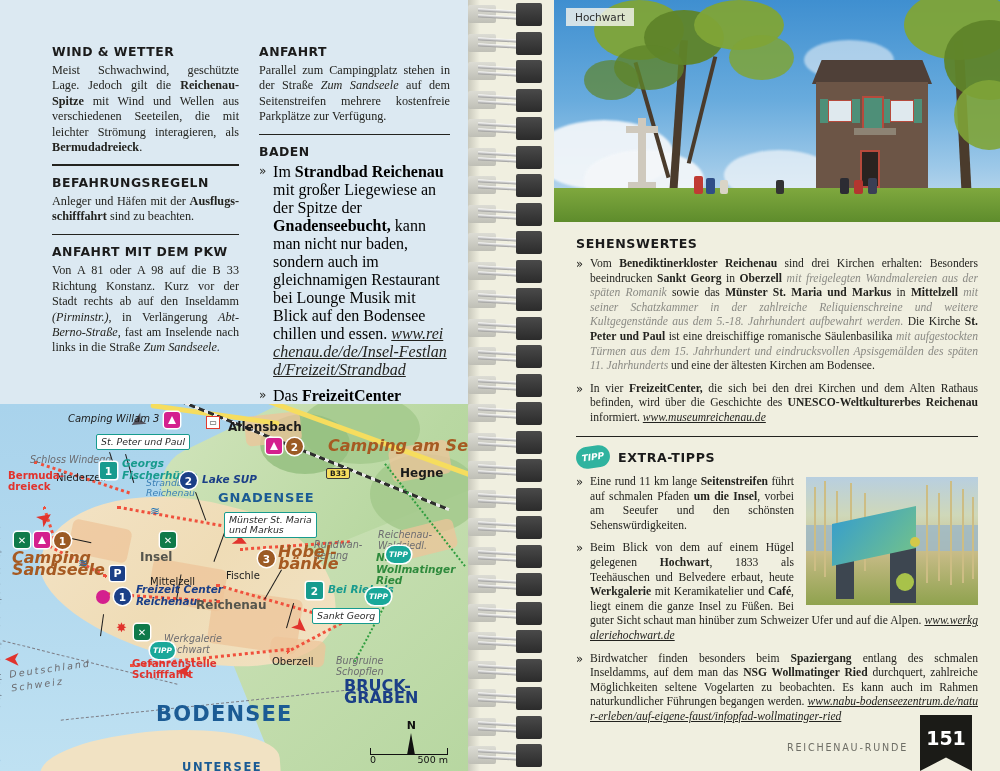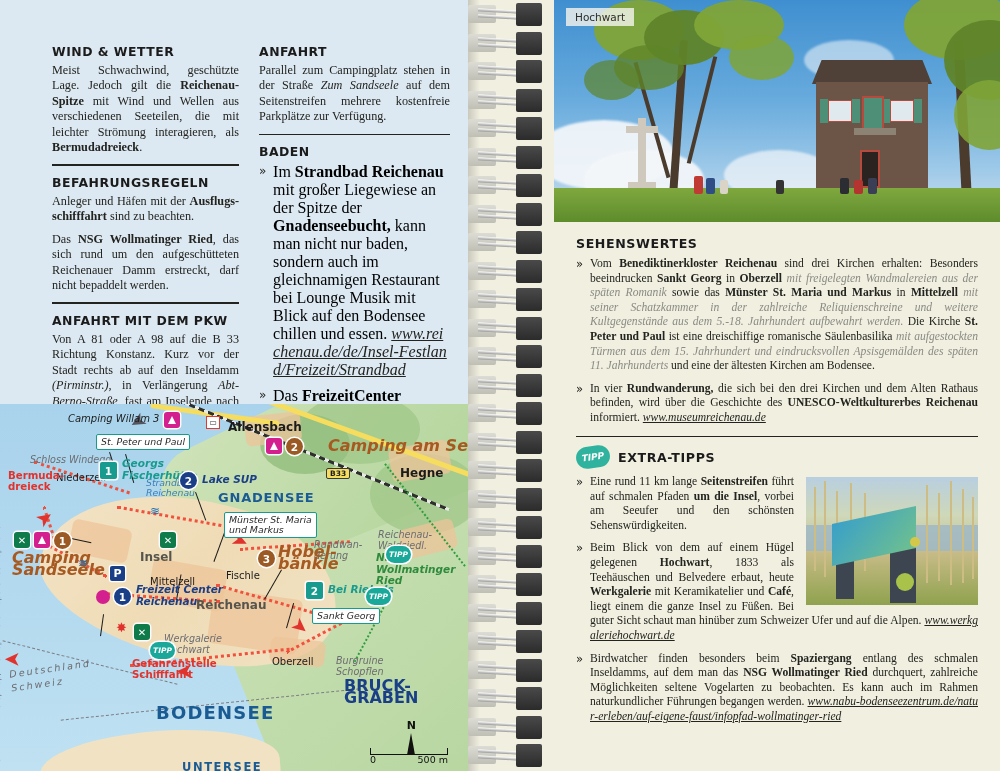--- a/index.html
+++ b/index.html
@@ -69,21 +69,21 @@
   }
   .road-y { position:absolute; background:#f6dd5e; height:5px; border-radius:3px; }
   .rail { position:absolute; height:3px; background:repeating-linear-gradient(90deg,#2e2e2e 0 6px,#e9e9e9 6px 10px); }
   .dotline { position:absolute; height:0; border-top:3px dotted #f0503c; }
   .greendot { position:absolute; height:0; border-top:2px dotted #2f9d3f; }
   .greyline { position:absolute; height:0; border-top:1px dashed #7d7d85; }
 
   .mlabel { position: absolute; font-family: "DejaVu Sans", sans-serif; white-space: nowrap; }
   .lbl-town { font-weight: bold; font-size: 12px; color: #1b1b1b; }
   .lbl-town.sm { font-size: 10px; font-weight: normal; }
-  .lbl-sea { font-weight: bold; font-size: 18px; color: #1b5b94; letter-spacing: 1.2px; }
+  .lbl-sea { font-weight: bold; font-size: 21px; color: #1b5b94; letter-spacing: 1.2px; }
   .lbl-sea.sub { font-size: 11.5px; letter-spacing: 1.6px; margin-top: 36px; }
   .lbl-gnad { font-weight: bold; font-size: 13px; color: #1b5b94; letter-spacing: .8px; }
   .lbl-red { font-weight: bold; font-size: 10.2px; color: #e1332d; line-height: 11px; }
   .lbl-it { font-style: italic; font-size: 10px; color: #1b1b1b; }
   .lbl-teal { font-style: italic; font-weight: bold; font-size: 10.5px; color: #179b8e; line-height: 11.5px; }
   .lbl-brown { font-style: italic; font-weight: bold; font-size: 16px; color: #a65a22; line-height: 11.5px; }
   .lbl-blue { font-style: italic; font-weight: bold; font-size: 10.5px; color: #1b3f87; line-height: 11.5px; }
   .lbl-nsg { font-style: italic; font-weight: bold; font-size: 10.5px; color: #2e8a3c; line-height: 11.5px; }
   .lbl-grey { font-style: italic; font-size: 9.6px; color: #6c6c70; }
   .lbl-wat { font-style: italic; font-size: 9.3px; color: #3b7fb5; line-height: 10px; }
@@ -241,21 +241,20 @@
 
     <div class="text-zone">
       <div class="cols">
 
         <div class="col">
           <h3 class="sec-head">WIND &amp; WETTER</h3>
           <p class="body">Meist Schwachwind, geschützte Lage. Jedoch gilt die <b>Reichenau-Spitze</b> mit Wind und Wellen aus verschiedenen Seeteilen, die mit leichter Strömung interagieren, als <b>Bermudadreieck</b>.</p>
           <div class="rule"></div>
           <h3 class="sec-head">BEFAHRUNGSREGELN</h3>
           <p class="body">Anleger und Häfen mit der <b>Ausflugs-schifffahrt</b> sind zu beachten.</p>
-          <p class="body">Das <b>NSG Wollmatinger Ried</b>, das sich rund um den aufgeschütteten Reichenauer Damm erstreckt, darf nicht bepaddelt werden.</p>
           <div class="rule"></div>
           <h3 class="sec-head">ANFAHRT MIT DEM PKW</h3>
           <p class="body">Von A 81 oder A 98 auf die B 33 Richtung Konstanz. Kurz vor der Stadt rechts ab auf den Inseldamm <i>(Pirminstr.)</i>, in Verlängerung <i>Abt-Berno-Straße</i>, fast am Inselende nach links in die Straße <i>Zum Sandseele</i>.</p>
         </div>
 
         <div class="col c2">
           <h3 class="sec-head">ANFAHRT</h3>
           <p class="body">Parallel zum Campingplatz stehen in der Straße <i>Zum Sandseele</i> auf dem Seitenstreifen mehrere kostenfreie Parkplätze zur Verfügung.</p>
           <div class="rule"></div>
           <h3 class="sec-head">BADEN</h3>
@@ -665,21 +664,21 @@
 
     <div class="rcontent">
       <h3 class="rhead">SEHENSWERTES</h3>
       <ul class="rbul">
         <li>
             <span class="bp">»</span>
           <span class="rb" style="display:block">Vom <b>Benediktinerkloster Reichenau</b> sind drei Kirchen erhalten: Besonders beeindrucken <b>Sankt Georg</b> in <b>Oberzell</b> <span class="gi">mit freigelegten Wandmalereien aus der späten Romanik</span> sowie das <b>Münster St. Maria und Markus</b> in <b>Mittelzell</b> <span class="gi">mit seiner Schatzkammer in der zahlreiche Reliquienschreine und weitere Kultgegenstände aus dem 5.-18. Jahrhundert aufbewahrt werden.</span> Die Kirche <b>St. Peter und Paul</b> ist eine dreischiffige romanische Säulenbasilika <span class="gi">mit aufgestockten Türmen aus dem 15. Jahrhundert und eindrucksvollen Apsisgemälden des späten 11. Jahrhunderts</span> und eine der ältesten Kirchen am Bodensee.</span>
           </li>
         <li>
             <span class="bp">»</span>
-          <span class="rb" style="display:block">In vier <b>Rundwanderung,</b> die sich bei den drei Kirchen und dem Alten Rathaus befinden, wird über die Geschichte des <b>UNESCO-Weltkulturerbes Reichenau</b> informiert. <a class="rlnk lnk">www.museumreichenau.de</a></span>
+          <span class="rb" style="display:block">In vier <b>FreizeitCenter,</b> die sich bei den drei Kirchen und dem Alten Rathaus befinden, wird über die Geschichte des <b>UNESCO-Weltkulturerbes Reichenau</b> informiert. <a class="rlnk lnk">www.museumreichenau.de</a></span>
           </li>
       </ul>
 
       <div class="rrule"></div>
 
       <div class="tipp-head">
         <div class="tipp-pill">TIPP</div>
         <h3 class="rhead">EXTRA-TIPPS</h3>
       </div>
 
@@ -713,14 +712,20 @@
             <span class="rb" style="display:block">Beim Blick von dem auf einem Hügel gelegenen <b>Hochwart</b>, 1833 als Teehäuschen und Belvedere erbaut, heute <b>Werkgalerie</b> mit Keramikatelier und <b>Café</b>, liegt einem die ganze Insel zu Füßen. Bei guter Sicht schaut man hinüber zum Schweizer Ufer und auf die Alpen. <a class="rlnk lnk">www.werkgaleriehochwart.de</a></span>
             </li>
           <li>
               <span class="bp">»</span>
             <span class="rb" style="display:block">Birdwatcher finden besonders beim <b>Spaziergang</b> entlang des schmalen Inseldamms, auf dem man das <b>NSG Wollmatinger Ried</b> durchquert, zahlreiche Möglichkeiten seltene Vogelarten zu beobachten. Es kann auch im Rahmen naturkundlicher Führungen begangen werden. <a class="rlnk lnk">www.nabu-bodenseezentrum.de/natur-erleben/auf-eigene-faust/infopfad-wollmatinger-ried</a></span>
             </li>
         </ul>
       </div>
     </div>
 
+    <div class="footer">
+      <div class="ftxt">REICHENAU-RUNDE</div>
+      <div class="bookmark">
+        <span>151</span>
+      </div>
+    </div>
   </div>
 </div>
 
 </body></html>

